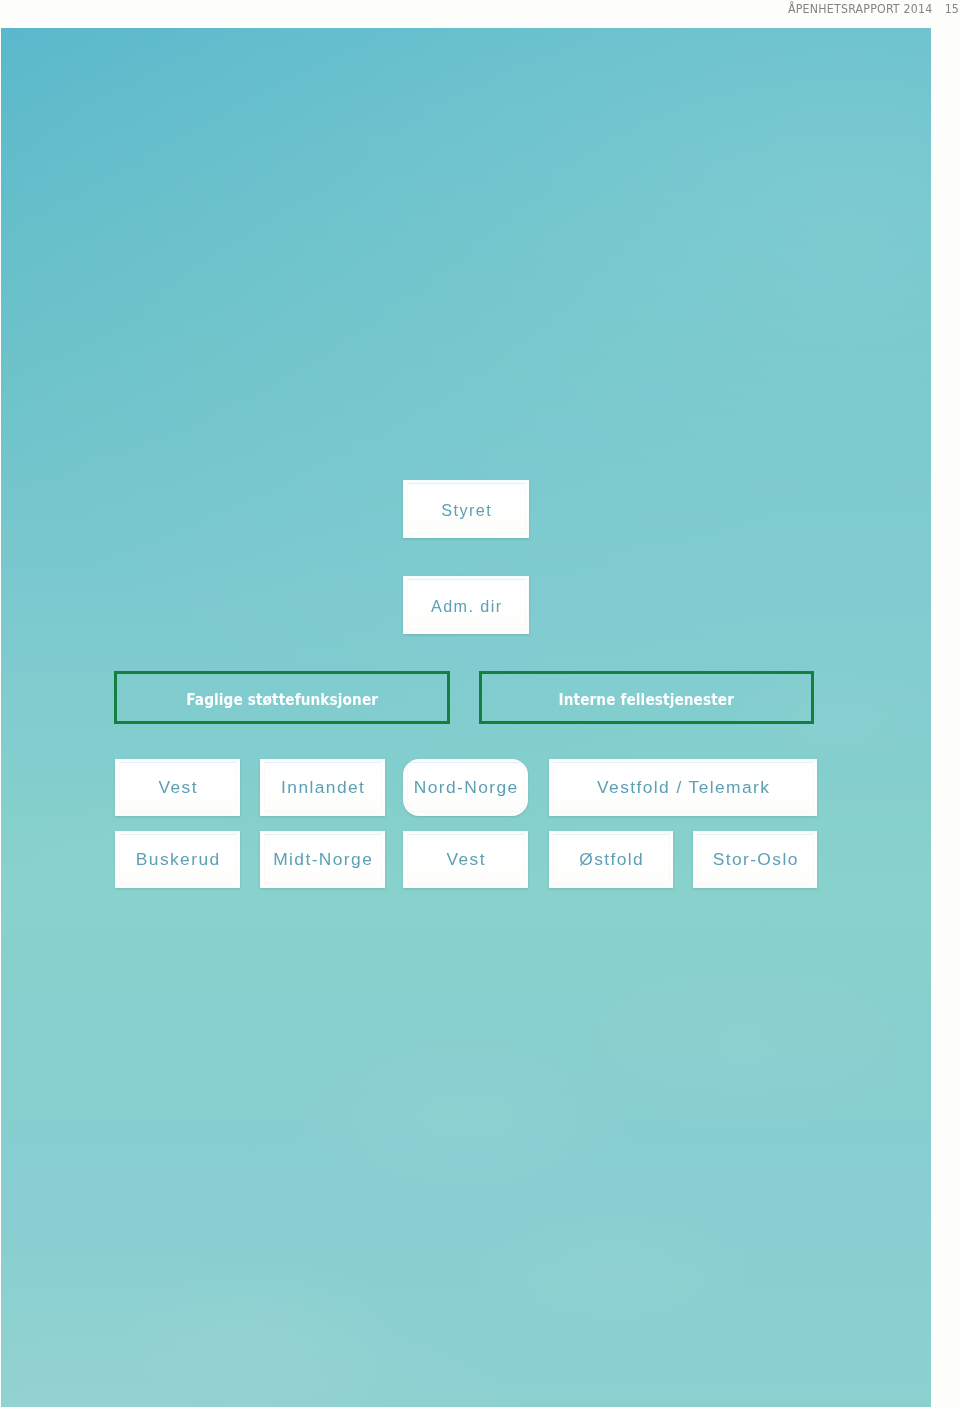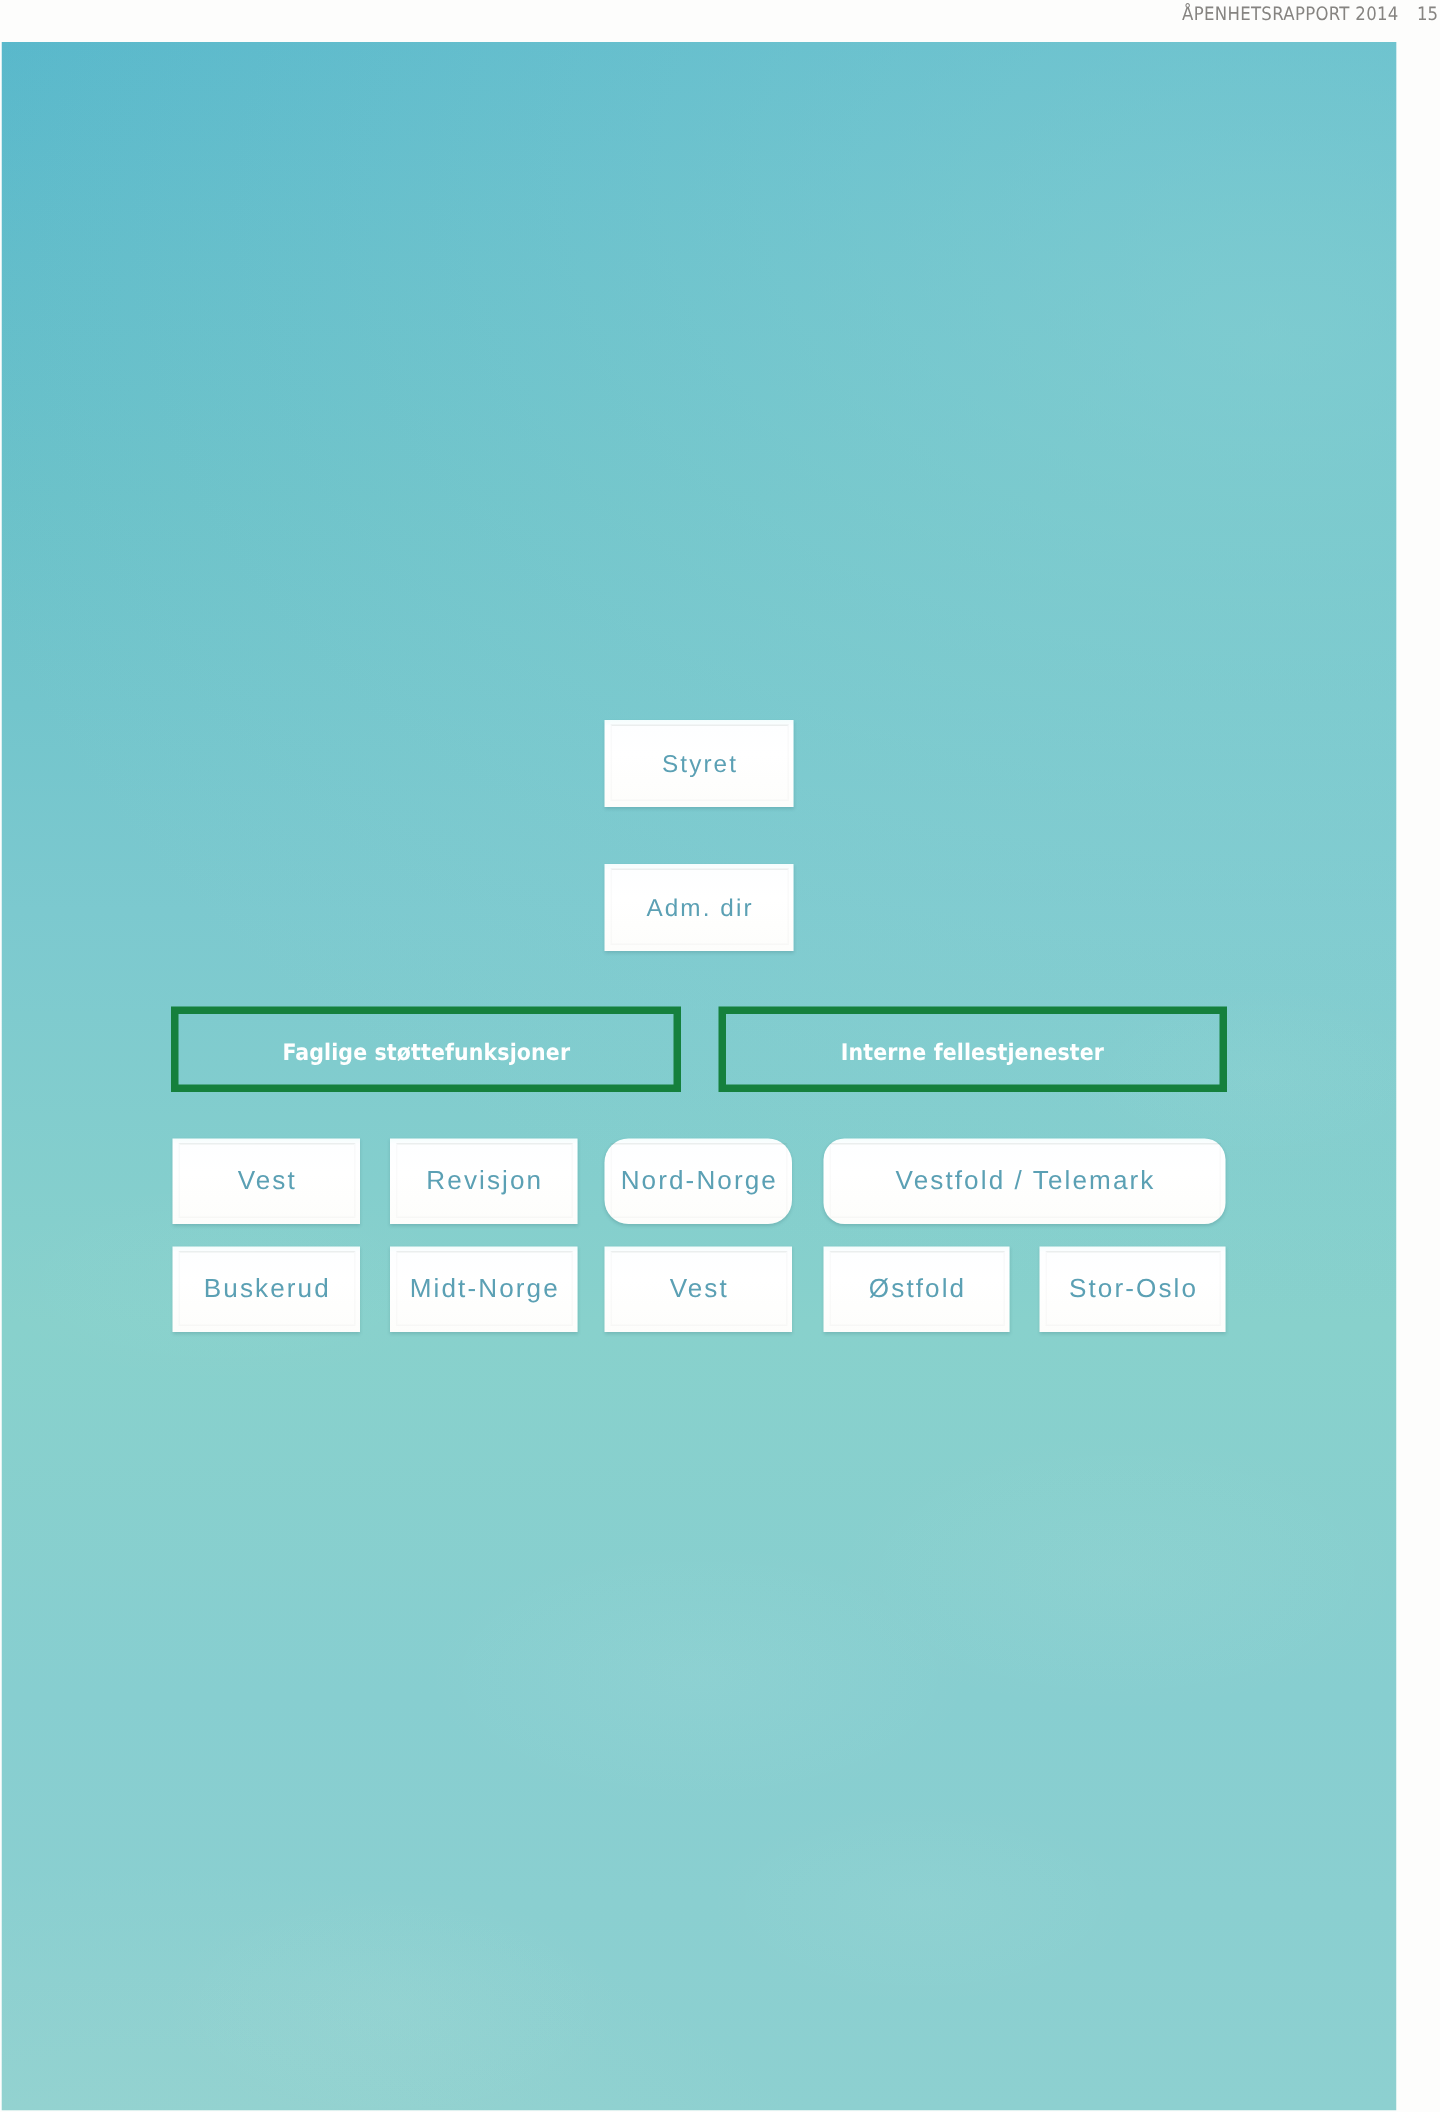--- a/index.html
+++ b/index.html
@@ -41,21 +41,21 @@
         box-shadow:0 1px 2.2px rgba(40,92,102,0.20);
         display:flex;align-items:center;justify-content:center;}
   .card::before{content:"";position:absolute;left:4px;top:3px;right:3px;bottom:4px;
         border-top:1px solid rgba(110,120,118,0.115);border-left:1px solid rgba(110,120,118,0.035);
         border-right:1px solid rgba(110,120,118,0.03);border-bottom:1px solid rgba(110,120,118,0.04);
         pointer-events:none;}
   .card .lbl{position:relative;color:#5ba0b4;font-size:17.4px;letter-spacing:1.4px;
         line-height:1;white-space:nowrap;transform:translateY(-0.2px);margin-right:-1.4px;}
 
   .card.top .lbl{font-size:16.2px;letter-spacing:1.4px;margin-right:-1.4px;transform:translateY(0.6px);}
-  .unit{position:absolute;border:5px solid #15803d;
+  .unit{position:absolute;border:3px solid #15803d;
         display:flex;align-items:center;justify-content:center;}
   .unit .lbl{color:#ffffff;transform:translateY(2.6px);font-family:"DejaVu Sans",sans-serif;font-stretch:condensed;
         font-size:15.2px;font-weight:700;letter-spacing:0.1px;line-height:1;white-space:nowrap;margin-right:-0.1px;}
 
   .svcrow{position:absolute;display:flex;justify-content:space-between;align-items:baseline;}
   .svcrow .lbl{color:#f0fbf9;font-family:"DejaVu Sans",sans-serif;font-stretch:condensed;
         font-size:16.8px;letter-spacing:0.7px;word-spacing:2.8px;line-height:1;white-space:nowrap;}
 </style>
 </head>
 <body>
@@ -84,26 +84,26 @@
         <span class="lbl">Faglige støttefunksjoner</span>
       </div>
       <div class="unit" style="left:478px;top:643.3px;width:328.5px;height:46.5px;align-items:center;">
         <span class="lbl">Interne fellestjenester</span>
       </div>
 
       <div class="card" style="left:114px;top:731px;width:125px;height:57px;">
         <span class="lbl">Vest</span>
       </div>
       <div class="card" style="left:259px;top:731px;width:125px;height:57px;">
-        <span class="lbl">Revisjon</span>
+        <span class="lbl">Innlandet</span>
       </div>
       <div class="card" style="left:402px;top:731px;width:125px;height:57px;border-radius:16px;">
         <span class="lbl">Nord-Norge</span>
       </div>
-      <div class="card" style="left:548px;top:731px;width:268px;height:57px;border-radius:14px;">
+      <div class="card" style="left:548px;top:731px;width:268px;height:57px;">
         <span class="lbl">Vestfold / Telemark</span>
       </div>
 
       <div class="card" style="left:114px;top:803px;width:125px;height:57px;">
         <span class="lbl">Buskerud</span>
       </div>
       <div class="card" style="left:259px;top:803px;width:125px;height:57px;text-align:center;">
         <span class="lbl">Midt-Norge</span>
       </div>
       <div class="card" style="left:402px;top:803px;width:125px;height:57px;">

